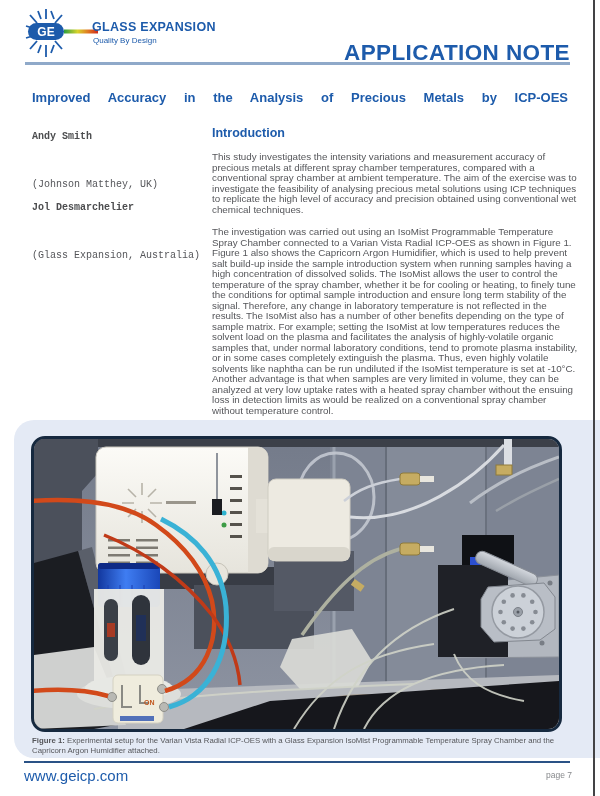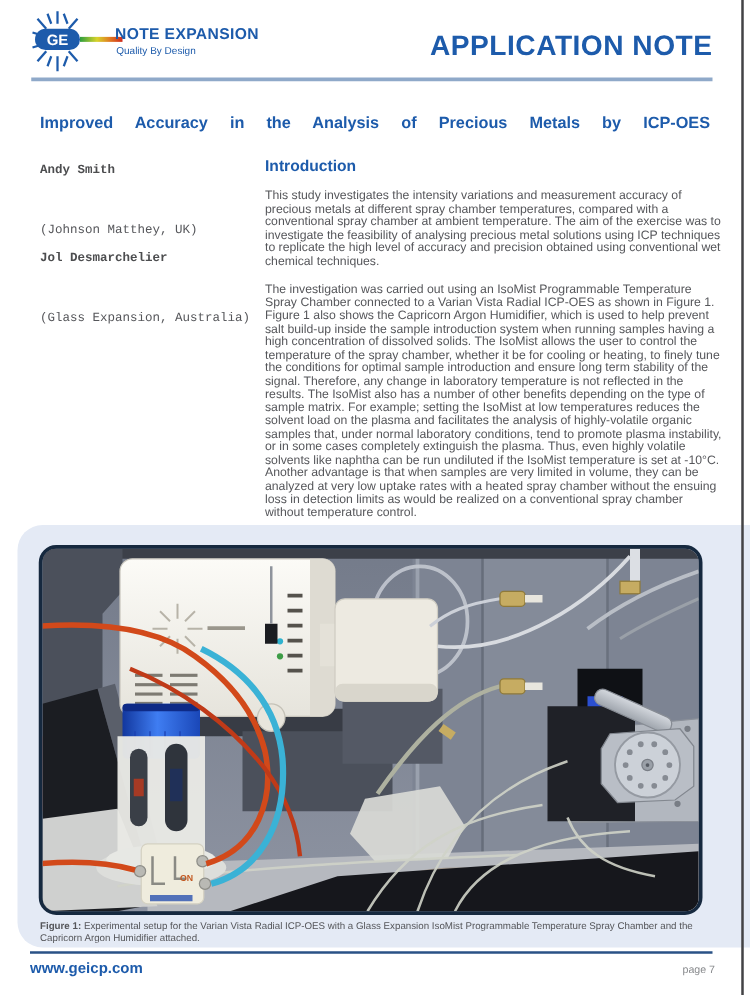--- a/index.html
+++ b/index.html
@@ -5,21 +5,21 @@
   html,body{margin:0;padding:0;background:#fff;}
   .page{
     position:relative;width:600px;height:796px;background:#ffffff;overflow:hidden;
     font-family:"Liberation Sans",sans-serif;color:var(--body-gray,#55565a);
   }
   
   .logo-mark{position:absolute;left:14px;top:5px;}
   .company-name{position:absolute;left:92px;top:20px;font-size:12.5px;font-weight:bold;
     color:var(--brand-blue,#1d5bab);letter-spacing:.3px;}
   .tagline{position:absolute;left:93px;top:36px;font-size:8px;color:var(--brand-blue,#1d5bab);}
-  .doc-type{position:absolute;right:30px;top:24px;font-size:22.5px;font-weight:bold;
+  .doc-type{position:absolute;right:30px;top:40px;font-size:22.5px;font-weight:bold;
     color:var(--brand-blue,#1d5bab);letter-spacing:.4px;}
   .header-rule{position:absolute;left:25px;top:62px;width:545px;height:2.5px;
     background:var(--steel-rule,#8fa9c9);}
   
   .page-title{position:absolute;left:32px;top:88px;width:536px;margin:0;
     font-size:13px;line-height:20px;font-weight:bold;color:var(--brand-blue,#1d5bab);
     text-align:justify;text-align-last:justify;}
   .authors{position:absolute;left:32px;top:131px;width:170px;font-family:Liberation Mono, monospace;}
   .author{margin-bottom:11px;}
   .author-name{font-size:10px;font-weight:bold;color:var(--author-gray,#4c4d4f);line-height:12px;}
@@ -32,21 +32,21 @@
     background:var(--panel-blue,#e4eaf5);border-radius:20px;padding-left:32px;}
   .photo-frame{position:absolute;left:17px;top:16px;width:525px;height:290px;
     border:3px solid var(--photo-border,#16293f);border-radius:14px;overflow:hidden;background:#7d8493;}
   .photo-frame svg{display:block;}
   .figure-panel figcaption{position:absolute;left:18px;top:316px;width:540px;
     font-size:7.8px;line-height:9.6px;color:var(--body-gray,#55565a);}
   .figure-panel figcaption b{font-weight:bold;}
   
   .footer-rule{position:absolute;left:24px;top:761px;width:546px;height:2px;
     background:var(--footer-rule,#2a5286);}
-  .website{position:absolute;left:24px;top:767px;font-size:12px;font-weight:bold;
+  .website{position:absolute;left:24px;top:767px;font-size:15px;font-weight:normal;
     color:var(--brand-blue,#1d5bab);text-decoration:none;}
   .page-number{position:absolute;right:28px;top:770px;font-size:8.5px;
     color:var(--muted-gray,#87898c);}
   .page-edge{position:absolute;left:593px;top:0;width:2px;height:796px;background:#434345;}
 </style>
 </head>
 <body>
 
 <div class="page">
 
@@ -70,21 +70,21 @@
         <line x1="37" y1="6" x2="40" y2="14"></line>
       <line x1="24" y1="48" x2="27" y2="40"></line>
         <line x1="37" y1="48" x2="40" y2="40"></line>
       <line x1="12" y1="21" x2="22" y2="24"></line>
         <line x1="12" y1="33" x2="22" y2="30"></line>
     </g>
     <rect x="14" y="18" width="36" height="17" rx="8.5" fill="#1d5bab"></rect>
     <text x="32" y="31" text-anchor="middle" font-family="Liberation Sans, sans-serif" font-size="12" font-weight="bold" fill="#ffffff">GE</text>
     <rect x="50" y="24.5" width="34" height="4" fill="url(#rainbow)"></rect>
   </svg>
-  <div class="company-name">NOTE EXPANSION</div>
+  <div class="company-name">GLASS EXPANSION</div>
   <div class="tagline">Quality By Design</div>
   <div class="doc-type">APPLICATION NOTE</div>
   <div class="header-rule"></div>
 
   <h1 class="page-title">Improved Accuracy in the Analysis of Precious Metals by ICP-OES</h1>
 
   <div class="authors">
     <div class="author">
       <div class="author-name">Andy Smith</div>
       <div class="author-affil">(Johnson Matthey, UK)</div>

